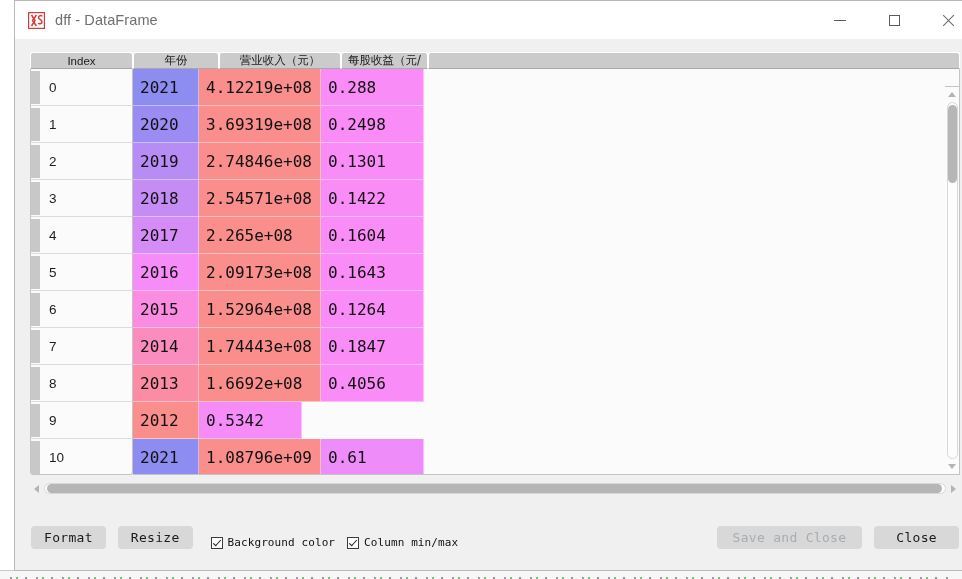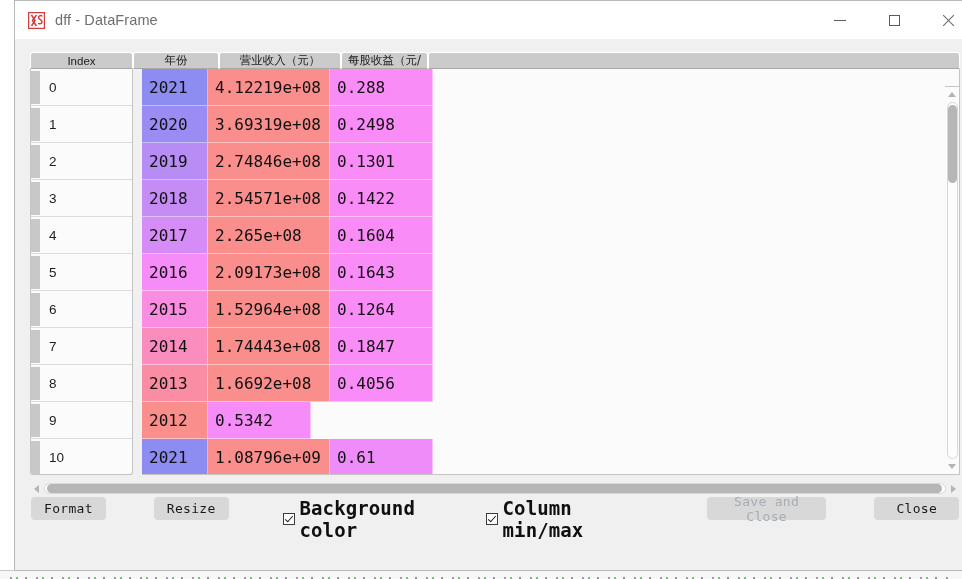--- a/index.html
+++ b/index.html
@@ -210,21 +210,20 @@
   
   #data-grid-wrap {
     flex: 1;
     background: #0ea5e9;
     border: 1px solid #c4c4c4;
     border-left: none;
     border-top: none;
     box-sizing: border-box;
     overflow: hidden;
     position: relative;
-    margin-left: 9px;
   }
   .data-row {
     display: flex;
     height: 37px;
   }
   .cell {
     box-sizing: border-box;
     display: flex;
     align-items: center;
     padding-left: 7px;
@@ -337,24 +336,23 @@
     display: flex;
     align-items: center;
     justify-content: center;
     flex: none;
   }
 
   
   #footer {
     height: 52px;
     display: flex;
-    align-items: flex-start;
+    align-items: flex-end;
     padding: 0 1px;
     box-sizing: border-box;
-    gap: 36px;
   }
   .btn {
     font-family: "DejaVu Sans Mono", monospace;
     font-size: 13px;
     color: #1a1a1a;
     background: #d8d8d8;
     border: none;
     border-radius: 4px;
     height: 23px;
     padding: 0 13px;
@@ -367,26 +365,25 @@
   .btn.disabled {
     color: #a6adb5;
     background: #d8d8d8;
   }
   #btn-format { margin-right: 12px; }
   #btn-resize { margin-right: 18px; }
   .chk-wrap {
     display: inline-flex;
     align-items: center;
     font-family: "DejaVu Sans Mono", monospace;
-    font-size: 19px;
+    font-size: 11px;
     color: #101010;
     cursor: default;
     margin-right: 12px;
     letter-spacing: .1px;
-    font-weight: bold;
   }
   .chk-box {
     width: 12px;
     height: 12px;
     border: 1px solid #3c3c3c;
     box-sizing: border-box;
     margin-right: 5px;
     position: relative;
     background: #fdfdfd;
     flex: none;

